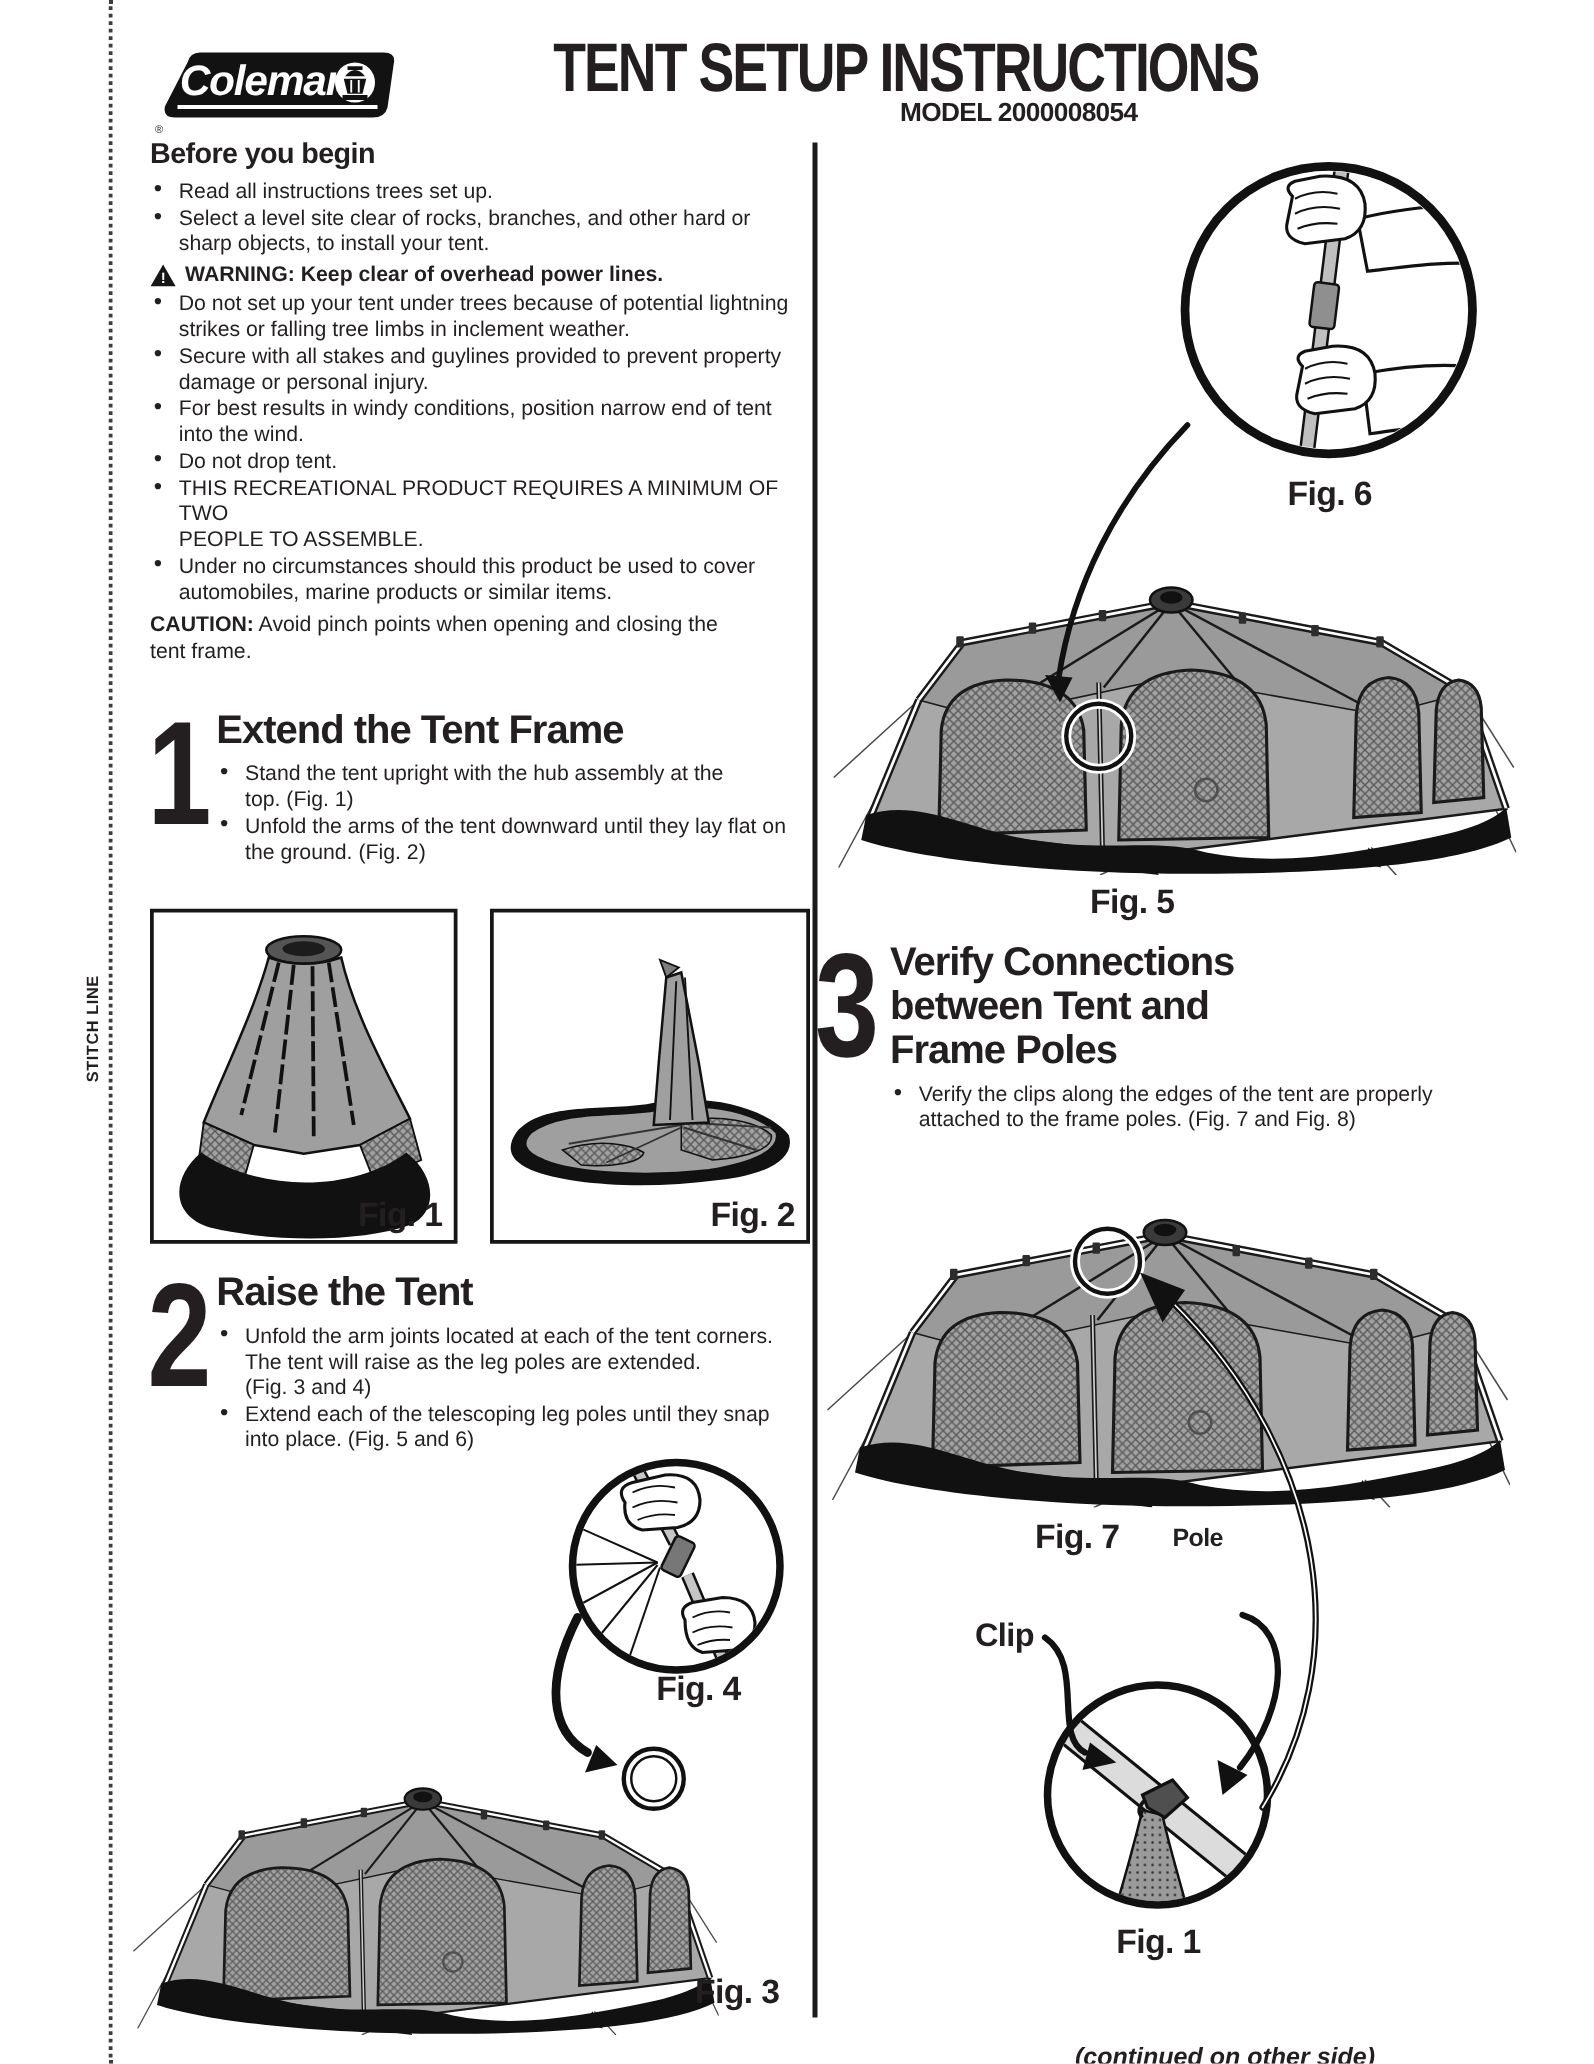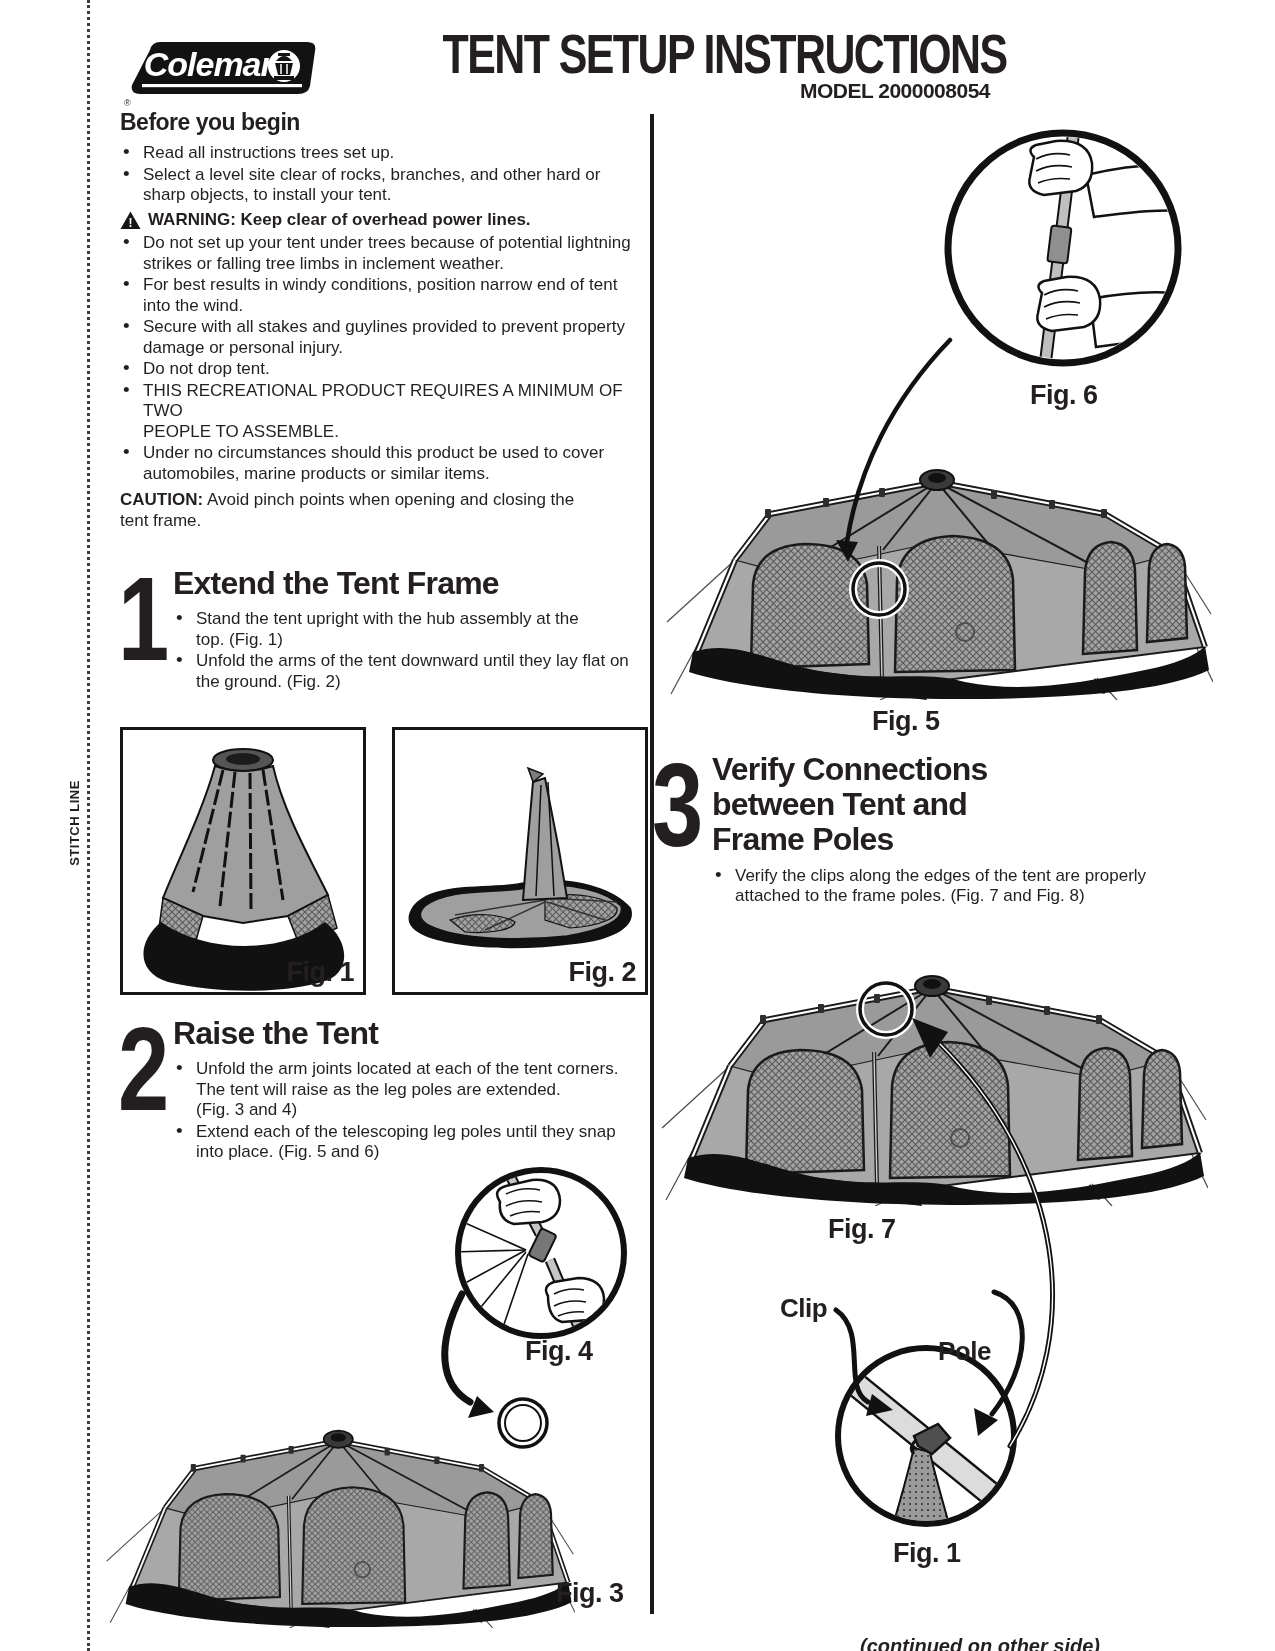--- a/index.html
+++ b/index.html
@@ -6,21 +6,21 @@
   .page{position:relative;width:1275px;height:1651px;background:#fff;overflow:hidden;
         font-family:"Liberation Sans",sans-serif;color:#231f20;}
   
   .stitch-line{position:absolute;left:87px;top:0;height:1651px;width:0;border-left:3px dotted #3c3c3c;}
   .stitch-text{position:absolute;left:74px;top:823px;transform:translate(-50%,-50%) rotate(-90deg);
         font-size:13px;font-weight:bold;letter-spacing:.5px;white-space:nowrap;}
   
   .logo-svg{position:absolute;left:112px;top:30px;}
   .page-title{position:absolute;left:370px;top:22px;width:660px;text-align:center;
         font-size:55px;font-weight:bold;letter-spacing:-2px;transform:scaleX(.78);transform-origin:center;white-space:nowrap;}
-  .model{position:absolute;left:640px;top:79px;width:350px;text-align:right;font-size:21px;font-weight:bold;letter-spacing:-.5px;}
+  .model{position:absolute;left:640px;top:79px;width:350px;text-align:center;font-size:21px;font-weight:bold;letter-spacing:-.5px;}
   .divider{position:absolute;left:650px;top:114px;width:4px;height:1500px;background:#1a1a1a;}
   
   .before{position:absolute;left:120px;top:109px;width:522px;}
   .before h2{margin:0 0 7px 0;font-size:23px;letter-spacing:-.5px;}
   .bullet{position:relative;padding-left:23px;font-size:17px;line-height:20.5px;margin-bottom:1px;white-space:pre-line;}
   .bullet::before{content:"\2022";position:absolute;left:3px;top:-1px;font-size:19px;}
   .warning-row{display:flex;align-items:flex-start;gap:7px;margin:4px 0 3px 0;font-size:17px;line-height:20.5px;font-weight:bold;}
   .warning-row svg{flex:0 0 auto;margin-top:1px;}
   .caution{margin-top:6px;font-size:17px;line-height:20.5px;}
   .caution .lbl{font-weight:bold;}
@@ -137,24 +137,24 @@
 sharp objects, to install your tent.</div>
     <div class="warning-row">
       <svg width="21" height="19" viewBox="0 0 21 19">
         <polygon points="10.5,0.5 20.5,18 0.5,18" fill="#161616"></polygon>
         <text x="10.5" y="15.5" text-anchor="middle" font-family="Liberation Sans, sans-serif" font-size="12" font-weight="bold" fill="#fff">!</text>
       </svg>
       <span>WARNING: Keep clear of overhead power lines.</span>
     </div>
     <div class="bullet">Do not set up your tent under trees because of potential lightning
 strikes or falling tree limbs in inclement weather.</div>
+    <div class="bullet">Secure with all stakes and guylines provided to prevent property
+damage or personal injury.</div>
     <div class="bullet">For best results in windy conditions, position narrow end of tent
 into the wind.</div>
-    <div class="bullet">Secure with all stakes and guylines provided to prevent property
-damage or personal injury.</div>
     <div class="bullet">Do not drop tent.</div>
     <div class="bullet">THIS RECREATIONAL PRODUCT REQUIRES A MINIMUM OF TWO
 PEOPLE TO ASSEMBLE.</div>
     <div class="bullet">Under no circumstances should this product be used to cover
 automobiles, marine products or similar items.</div>
     <div class="caution"><span class="lbl">CAUTION:</span><span class="txt"> Avoid pinch points when opening and closing the
 tent frame.</span></div>
   </div>
 
   <div class="step" style="left:118px;top:566px;width:520px;">
@@ -318,21 +318,21 @@
       <line x1="18" y1="38" x2="178" y2="168" stroke="#111" stroke-width="26"></line>
       <line x1="18" y1="38" x2="178" y2="168" stroke="#dcdcdc" stroke-width="21"></line>
       <path d="M84,108 C76,140 70,162 62,188 L120,188 C112,158 104,132 100,112 Z" fill="url(#meshd)" stroke="#111" stroke-width="2"></path>
       <path d="M84,96 L108,84 L120,98 L102,114 L88,106 Z" fill="#4f4f4f" stroke="#111" stroke-width="2.5"></path>
       <path d="M86,100 q-8,8 -2,14" fill="none" stroke="#111" stroke-width="3"></path>
     </g>
     <circle cx="96" cy="96" r="88" fill="none" stroke="#111" stroke-width="6"></circle>
   </svg>
   <div class="figlabel" style="left:893px;top:1538px;">Fig. 1</div>
   <div class="figlabel" style="left:780px;top:1293px;font-size:26px;">Clip</div>
-  <div class="figlabel" style="left:938px;top:1336px;font-size:26px;">Pole</div>
+  <div class="figlabel" style="left:938px;top:1220px;font-size:20px;">Pole</div>
 
   <svg class="overlay" width="1275" height="1651" viewBox="0 0 1275 1651">
     <g fill="none" stroke="#111" stroke-linecap="round">
       <path d="M950,340 C892,400 858,470 847,542" stroke-width="4.5"></path>
       <path d="M462,1294 C436,1345 440,1385 470,1402" stroke-width="7"></path>
       <path d="M1010,1446 C1082,1330 1066,1168 936,1040" stroke-width="5"></path>
       <path d="M1010,1446 C1082,1330 1066,1168 936,1040" stroke="#fff" stroke-width="1.4"></path>
       <path d="M836,1310 C868,1332 842,1388 868,1402" stroke-width="5"></path>
       <path d="M994,1292 C1034,1304 1030,1366 992,1414" stroke-width="5"></path>
     </g>

